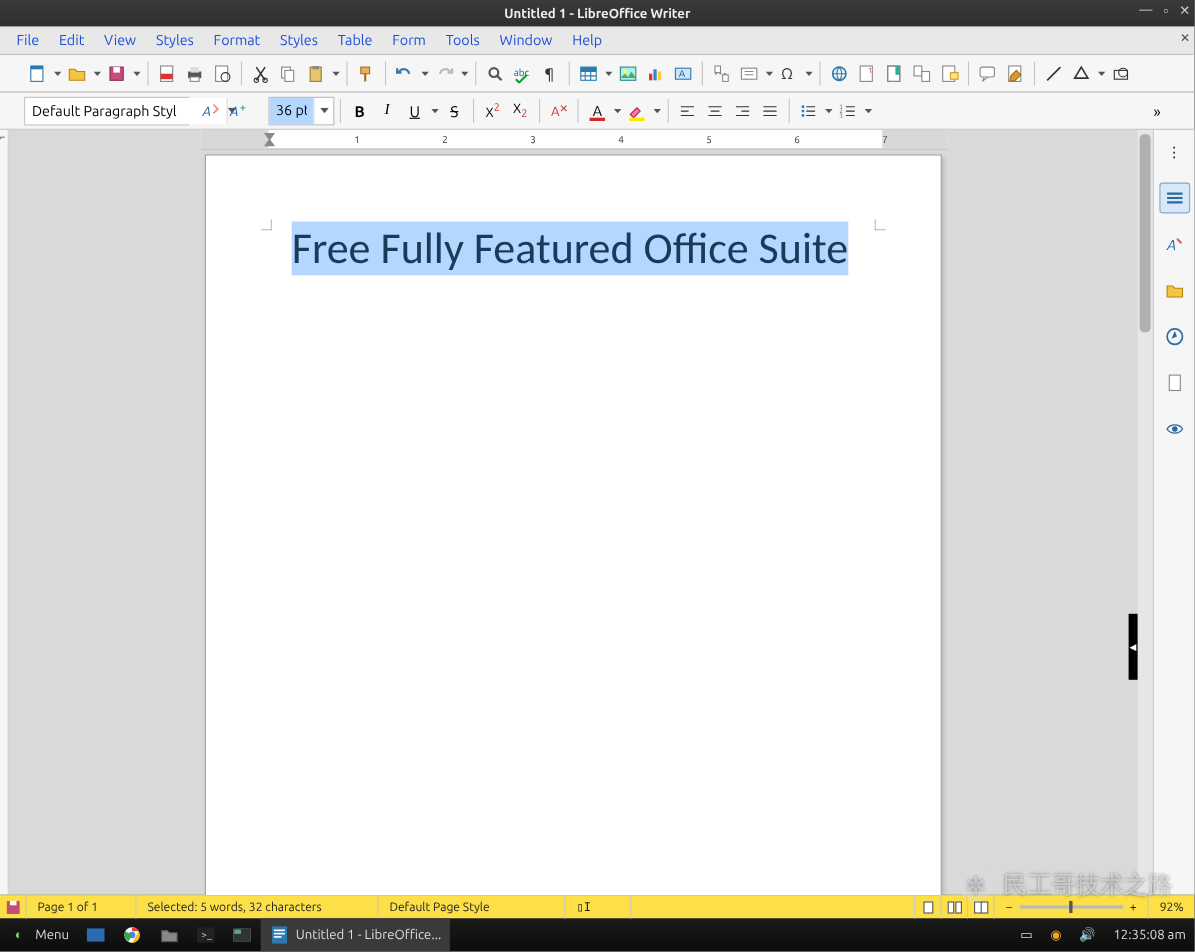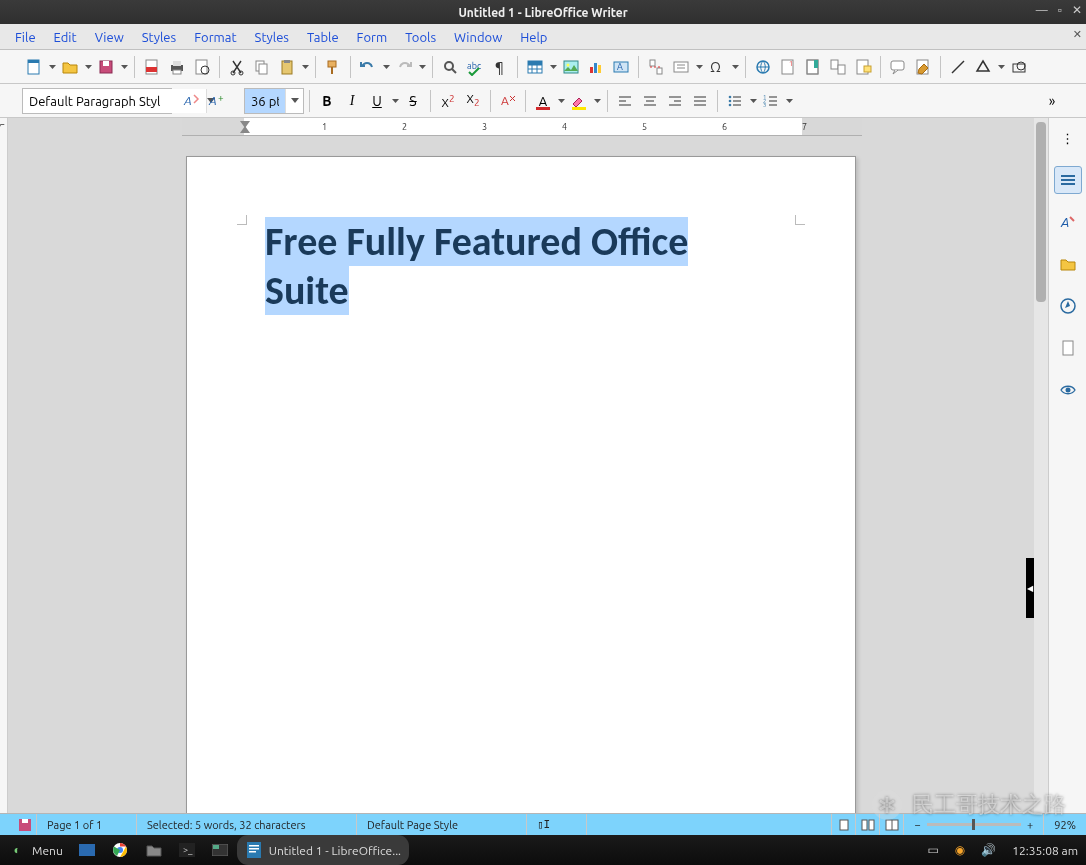--- a/index.html
+++ b/index.html
@@ -34,47 +34,47 @@
 .a-yellow { background:#ffe600;}
 
 
 .workarea { display: flex; height: calc(865px - 24px - 26px - 34px - 34px - 22px - 30px); background: #d9d9d9; }
 .leftgutter { width: 8px; background: #f6f6f6; border-right: 1px solid #ccc; position: relative;}
 .leftgutter .tri { position: absolute; top: 2px; left: 0; font-size: 8px; color:#333;}
 .docwrap { flex: 1; display: flex; flex-direction: column; background: #d9d9d9; position: relative; overflow: hidden; }
 .hruler { height: 18px; background: #fff; border-bottom: 1px solid #b0b0b0; margin-left: 174px; width: 680px; position: relative; font-size: 8px;}
 .hruler .tick { position: absolute; top: 4px; font-size: 9px; color: #333;}
 .hruler .margin { position:absolute; top:0; height:100%; background:#d8d8d8;}
-.pagearea { flex: 1; overflow: auto; display:flex; justify-content:center; padding-top: 20px; font-weight: bold;}
+.pagearea { flex: 1; overflow: auto; display:flex; justify-content:center; padding-top: 4px;}
 .page { width: 670px; height: 900px; background: #fff; border: 1px solid #999; box-shadow: 2px 2px 4px rgba(0,0,0,0.15); padding: 60px 78px; position: relative;}
 .page .crop { position:absolute; width:10px; height:10px; border-color:#bbb;}
 .page .crop.tl { top:58px; left:50px; border-right:1px solid #bbb; border-bottom:1px solid #bbb;}
 .page .crop.tr { top:58px; right:50px; border-left:1px solid #bbb; border-bottom:1px solid #bbb;}
 .sel { background:#b4d7ff; color:#1a3a5a; font-size: 40px; font-family: Calibri, Arial, sans-serif; display:inline; }
 .scrollbar { width: 14px; background: #e6e6e6; display:flex; flex-direction:column; align-items:center;}
 .sidebar-thumb { width:10px; height:180px; background:#b0b0b0; border-radius:4px; margin-top:4px;}
 
 
 .sidepanel { width: 38px; background: #f6f6f6; border-left:1px solid #ccc; display:flex; flex-direction:column; align-items:center; padding-top:6px; gap:14px;}
 .sidepanel .sp-btn { width:28px; height:28px; display:flex; align-items:center; justify-content:center; cursor:pointer; border-radius:3px;}
 .sidepanel .sp-btn.sel-b { background:#d9e8f8; border:1px solid #7ea9d1;}
 
 
 .collapse-handle { position:absolute; right:0px; top:440px; width:8px; height:60px; background:#000; display:flex; align-items:center; justify-content:center; color:#fff; font-size:8px; cursor:pointer; z-index:5;}
 
 
-.statusbar { height: 22px; background: #7dd3fc; border-top: 1px solid #b5b5b5; display:flex; align-items:center; font-size: 11px; color:#222;padding-left:13px; }
+.statusbar { height: 22px; background: #fde047; border-top: 1px solid #b5b5b5; display:flex; align-items:center; font-size: 11px; color:#222; }
 .statusbar .cell { padding: 0 10px; border-right: 1px solid #c8c8c8; height:100%; display:flex; align-items:center;}
 .statusbar .icon-cell { width:24px; justify-content:center; padding:0;}
 .statusbar .flex { flex:1;}
 
 
 .taskbar { height: 30px; background: linear-gradient(#1a1a1a,#0c0c0c); display:flex; align-items:center; color:#ddd; font-size:12px;}
 .taskbar .tbitem { height:100%; display:flex; align-items:center; padding:0 8px; gap:6px; cursor:pointer;}
-.taskbar .tbitem.active { background:#3a3a3a;border-radius:11px;}
+.taskbar .tbitem.active { background:#3a3a3a;}
 .taskbar .appicon { width:18px; height:18px; display:flex; align-items:center; justify-content:center; font-size:12px;}
 .taskbar .spacer { flex:1;}
 .watermark { position:absolute; right:20px; bottom:45px; color:rgba(255,255,255,0.45); font-size:22px; display:flex; align-items:center; gap:10px; pointer-events:none; text-shadow:0 0 3px rgba(0,0,0,0.5);}
 .watermark .circ { width:30px; height:30px; border-radius:50%; background:rgba(220,220,220,0.35); display:flex; align-items:center; justify-content:center;}
 </style>
 </head>
 <body>
 
 <div class="titlebar">
   <span class="title">Untitled 1 - LibreOffice Writer</span>

